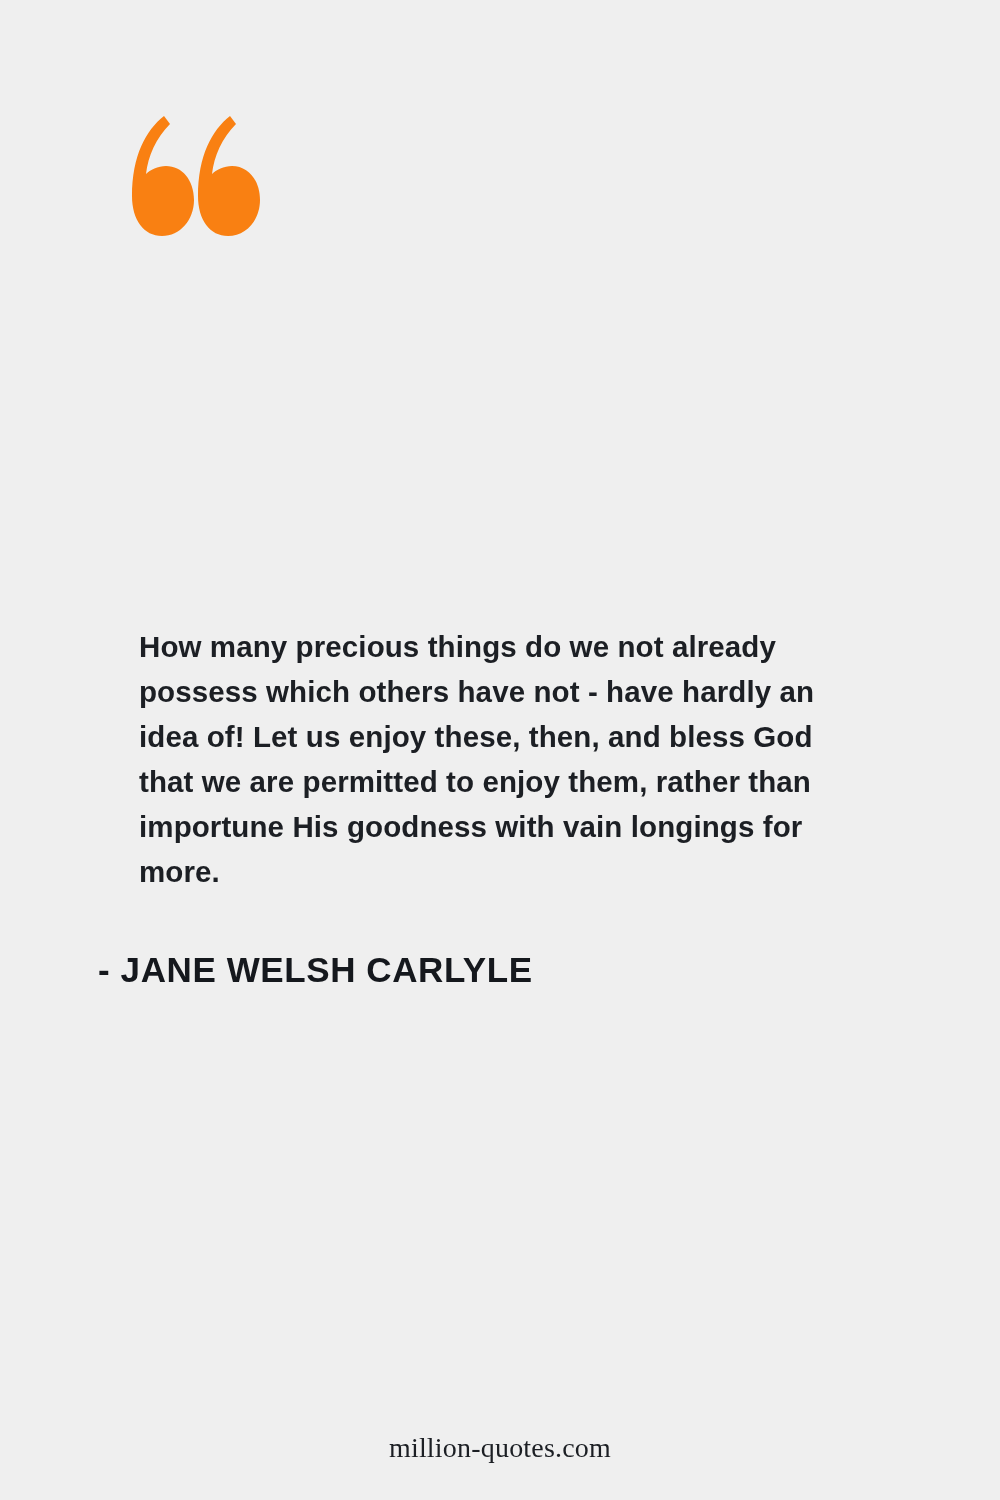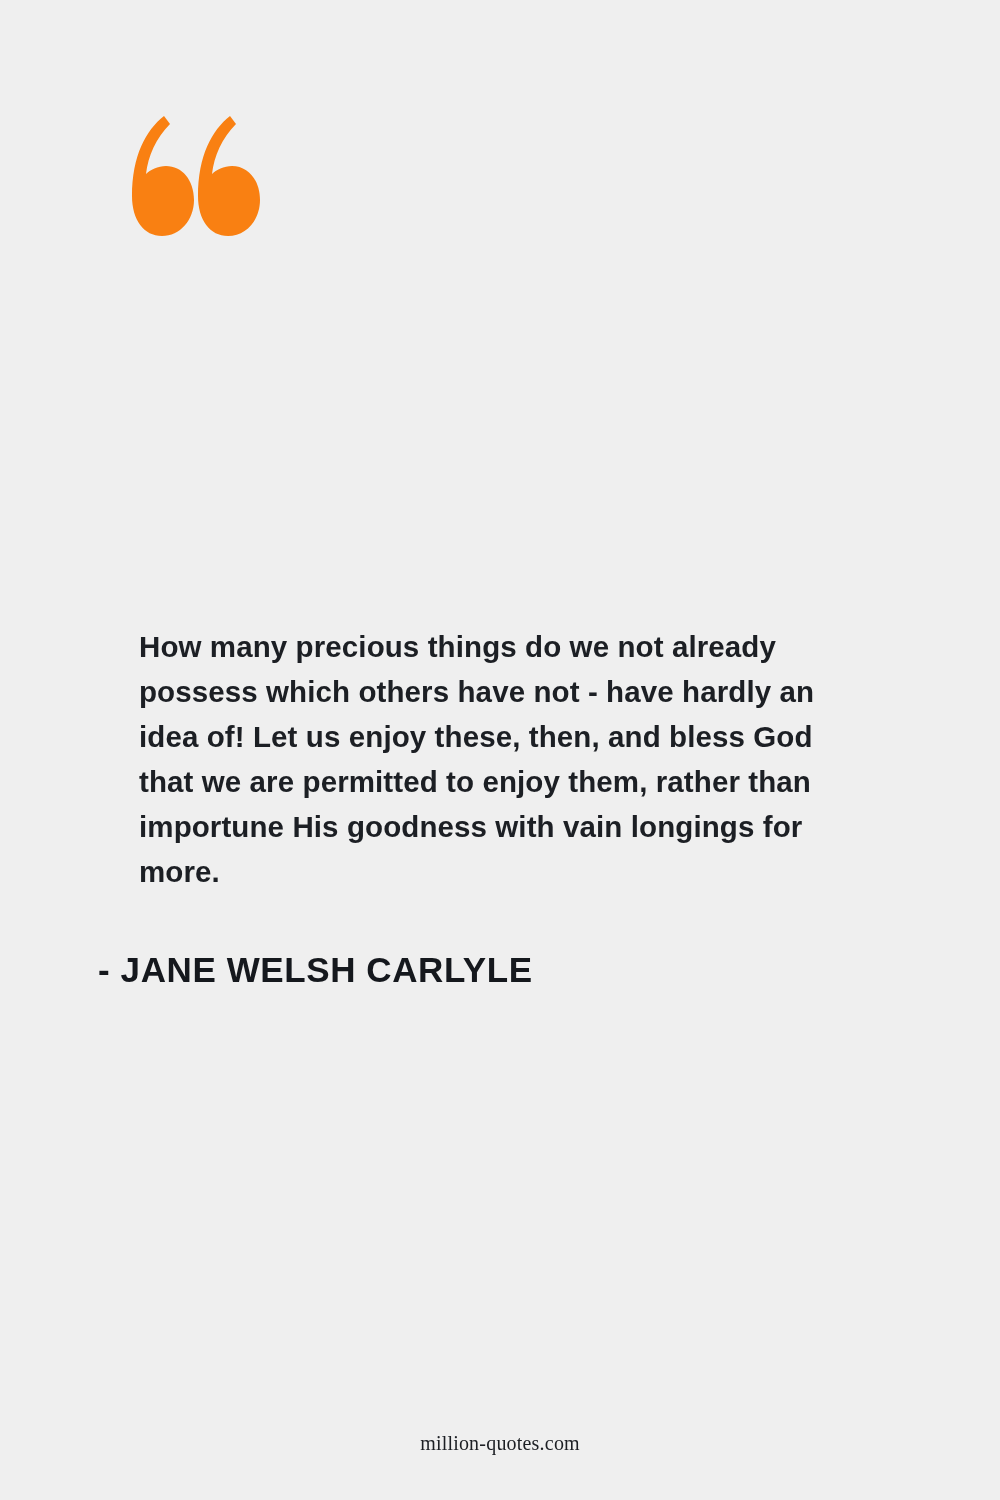--- a/index.html
+++ b/index.html
@@ -59,21 +59,21 @@
   }
   .site-footer {
     position: absolute;
     left: 0;
     right: 0;
     top: 1432px;
     text-align: center;
   }
   .site-footer-link {
     font-family: "Liberation Serif", serif;
-    font-size: 20px;
+    font-size: 28px;
     color: #1c1f24;
     text-decoration: none;
     letter-spacing: 0.2px;
   }
 </style>
 </head>
 <body>
 
 <div class="quote-card">
 

